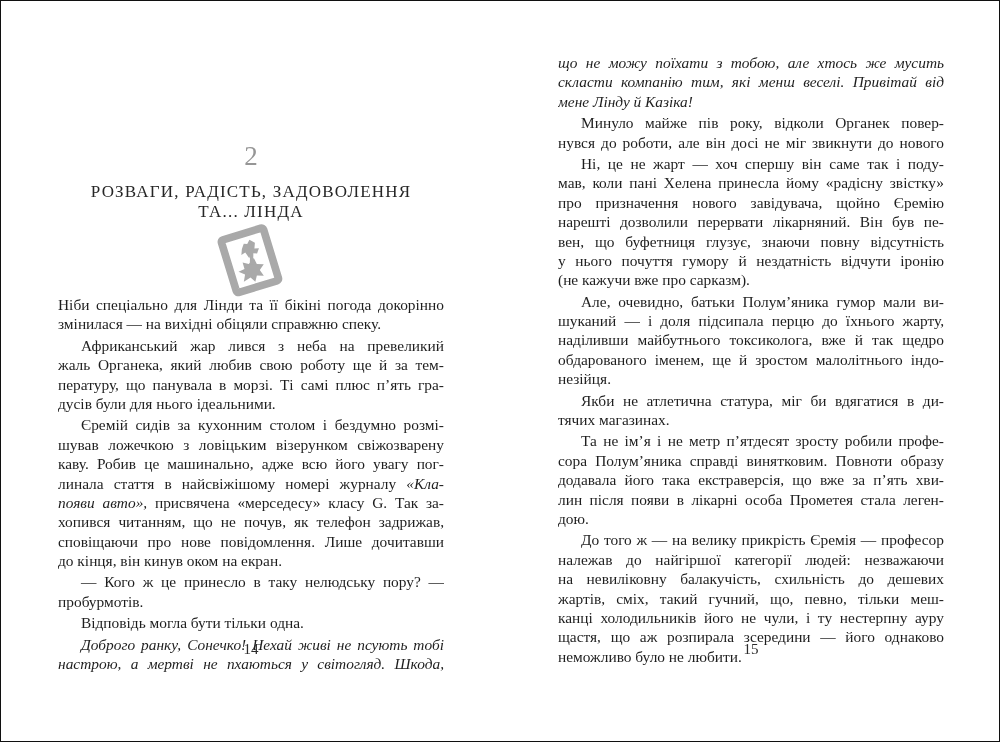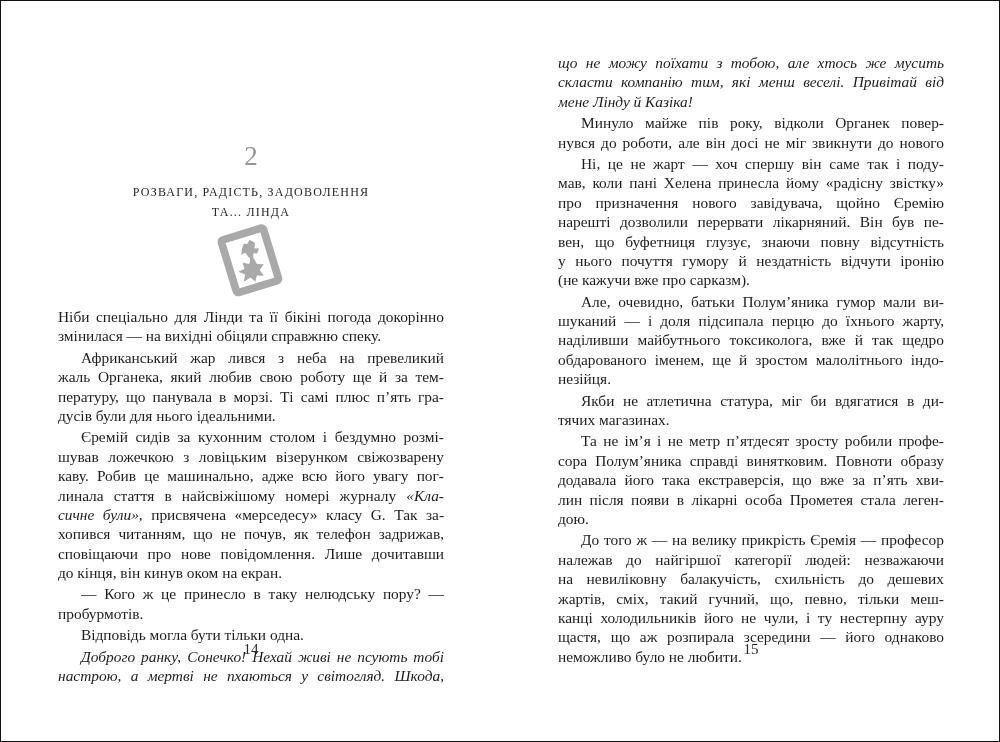--- a/index.html
+++ b/index.html
@@ -19,34 +19,34 @@
 
   .chapter-number{
     margin-top:138px;
     text-align:center;
     font-size:27px;line-height:34px;
     color:#969696;
   }
   .chapter-title{
     margin-top:9px;
     text-align:center;
-    font-size:12px;line-height:20px;
+    font-size:17px;line-height:20px;
     letter-spacing:1.2px;
     color:#262626;
     font-weight:500;
   }
   .ornament{
     margin:3px auto 0;
     width:74px;height:70px;
     display:flex;align-items:center;justify-content:center;
   }
   .ornament svg{transform:rotate(-17deg);}
 
   .body-text{font-size:15.4px;line-height:19.4px;}
-  .page-left .body-text{margin-top:12px;}
+  .page-left .body-text{}
   .page-right .body-text{margin-top:52px;}
 
   .para{margin:0;}
   .para + .para{margin-top:2px;}
   .para.italic{font-style:italic;}
   .para.indent .line:first-child{text-indent:23px;}
   .line{
     text-align:justify;
     text-align-last:justify;
     -moz-text-align-last:justify;
@@ -93,21 +93,21 @@
           <div class="line"><span>Африканський жар лився з неба на превеликий</span></div>
           <div class="line"><span>жаль Органека, який любив свою роботу ще й за тем-</span></div>
           <div class="line"><span>пературу, що панувала в морзі. Ті самі плюс п’ять гра-</span></div>
           <div class="line last"><span>дусів були для нього ідеальними.</span></div>
         </div>
         <div class="para indent">
           <div class="line"><span>Єремій сидів за кухонним столом і бездумно розмі-</span></div>
           <div class="line"><span>шував ложечкою з ловіцьким візерунком свіжозварену</span></div>
           <div class="line"><span>каву. Робив це машинально, адже всю його увагу пог-</span></div>
           <div class="line"><span>линала стаття в найсвіжішому номері журналу </span><span class="em">«Кла-</span></div>
-          <div class="line"><span class="em">сичне були»,</span><span> присвячена «мерседесу» класу G. Так за-</span></div>
+          <div class="line"><span class="em">появи авто»,</span><span> присвячена «мерседесу» класу G. Так за-</span></div>
           <div class="line"><span>хопився читанням, що не почув, як телефон задрижав,</span></div>
           <div class="line"><span>сповіщаючи про нове повідомлення. Лише дочитавши</span></div>
           <div class="line last"><span>до кінця, він кинув оком на екран.</span></div>
         </div>
         <div class="para indent">
           <div class="line"><span>— Кого ж це принесло в таку нелюдську пору? —</span></div>
           <div class="line last"><span>пробурмотів.</span></div>
         </div>
         <div class="para indent">
           <div class="line last"><span>Відповідь могла бути тільки одна.</span></div>

